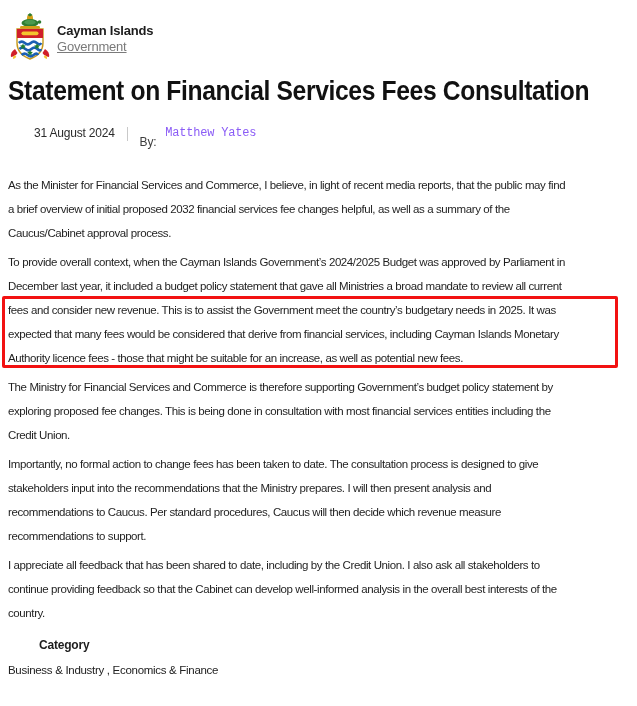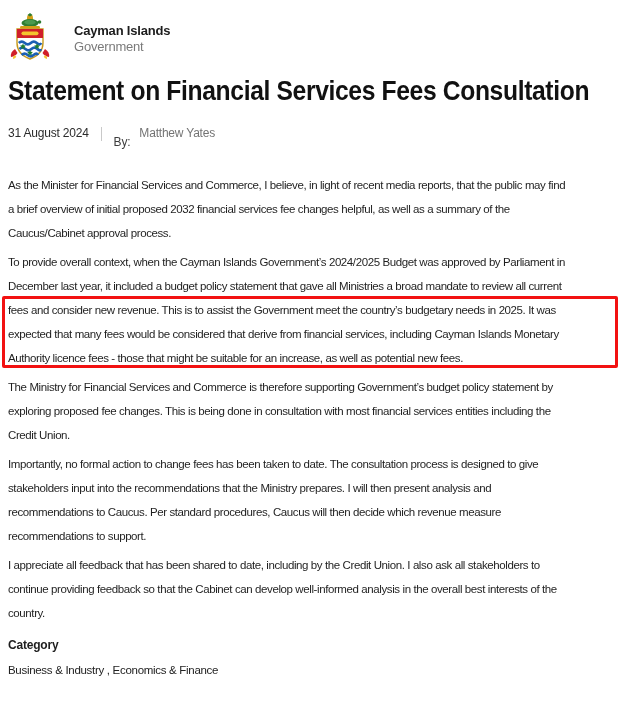--- a/index.html
+++ b/index.html
@@ -5,58 +5,58 @@
   * { margin: 0; padding: 0; box-sizing: content-box; }
   html, body { background: #ffffff; }
   body {
     width: 637px; height: 706px; overflow: hidden;
     font-family: "Liberation Sans", sans-serif;
     color: #1d1d1d;
   }
   .page { position: relative; padding: 12px 8px 0 8px; }
 
   
-  .masthead { display: flex; align-items: center; gap: 22px; height: 52px; margin-bottom: 12px; }
+  .masthead { display: flex; align-items: center; gap: 5px; height: 52px; margin-bottom: 12px; }
   .crest { flex: 0 0 auto; display: block; }
   .org-name { font-size: 13px; font-weight: 700; color: #1c1c1c; letter-spacing: -0.2px; line-height: 16px; }
-  .org-sub  { font-size: 13px; font-weight: 400; color: #7a7a7a; letter-spacing: -0.2px; line-height: 15px; }
+  .org-sub  { font-size: 13px; font-weight: 400; color: #7a7a7a; letter-spacing: -0.2px; line-height: 15px; text-decoration: underline; }
 
   
   h1.title {
     font-size: 28px; font-weight: 700; color: #111111;
     letter-spacing: -0.4px; line-height: 30px; margin: 0 0 10px 0;
     white-space: nowrap;
   }
   h1.title span { display: inline-block; transform: scaleX(0.88); transform-origin: 0 50%; }
 
   
   .byline { display: flex; align-items: center; gap: 9px; line-height: 17px; margin-bottom: 22px; font-size: 12px; letter-spacing: -0.2px; }
-  .byline .date { color: #2b2b2b; }
+  .byline .date { color: #2b2b2b; margin-left: 26px; }
   .byline .vdiv { width: 1px; height: 14px; background: #c9c9c9; display: inline-block; margin: 0 3px; }
   .byline .by { color: #3d3d3d; margin-top: 18px; }
-  .byline a.author { color: #737373; text-decoration: none; }
+  .byline a.author { color: #8b5cf6; text-decoration: none; font-family: Liberation Mono, monospace; }
 
   
   p.body-text {
     font-size: 11.5px; letter-spacing: -0.4px; line-height: 24px;
     color: #1f1f1f; white-space: pre-line; margin: 0 0 5px 0;
   }
   .p2wrap { position: relative; }
 
   
   .annotation {
     position: absolute; left: -6px; top: 46px;
     width: 616px; height: 72px;
     border: 3px solid #f21111; border-radius: 2px;
     box-sizing: border-box; pointer-events: none;
   }
 
   
   .category { margin-top: 8px; }
-  .cat-label { font-size: 12px; font-weight: 700; color: #1d1d1d; letter-spacing: -0.2px; line-height: 24px; }
+  .cat-label { font-size: 12px; font-weight: 700; color: #1d1d1d; letter-spacing: -0.2px; line-height: 24px; margin-left: 31px; }
   .cat-value { font-size: 11.5px; color: #222222; letter-spacing: -0.3px; line-height: 21px; margin-top: 3px; }
 </style>
 </head>
 <body>
 
 <div class="page">
 
   <header class="masthead">
     <svg class="crest" width="44" height="50" viewBox="0 0 44 50" aria-label="Cayman Islands coat of arms">
 

